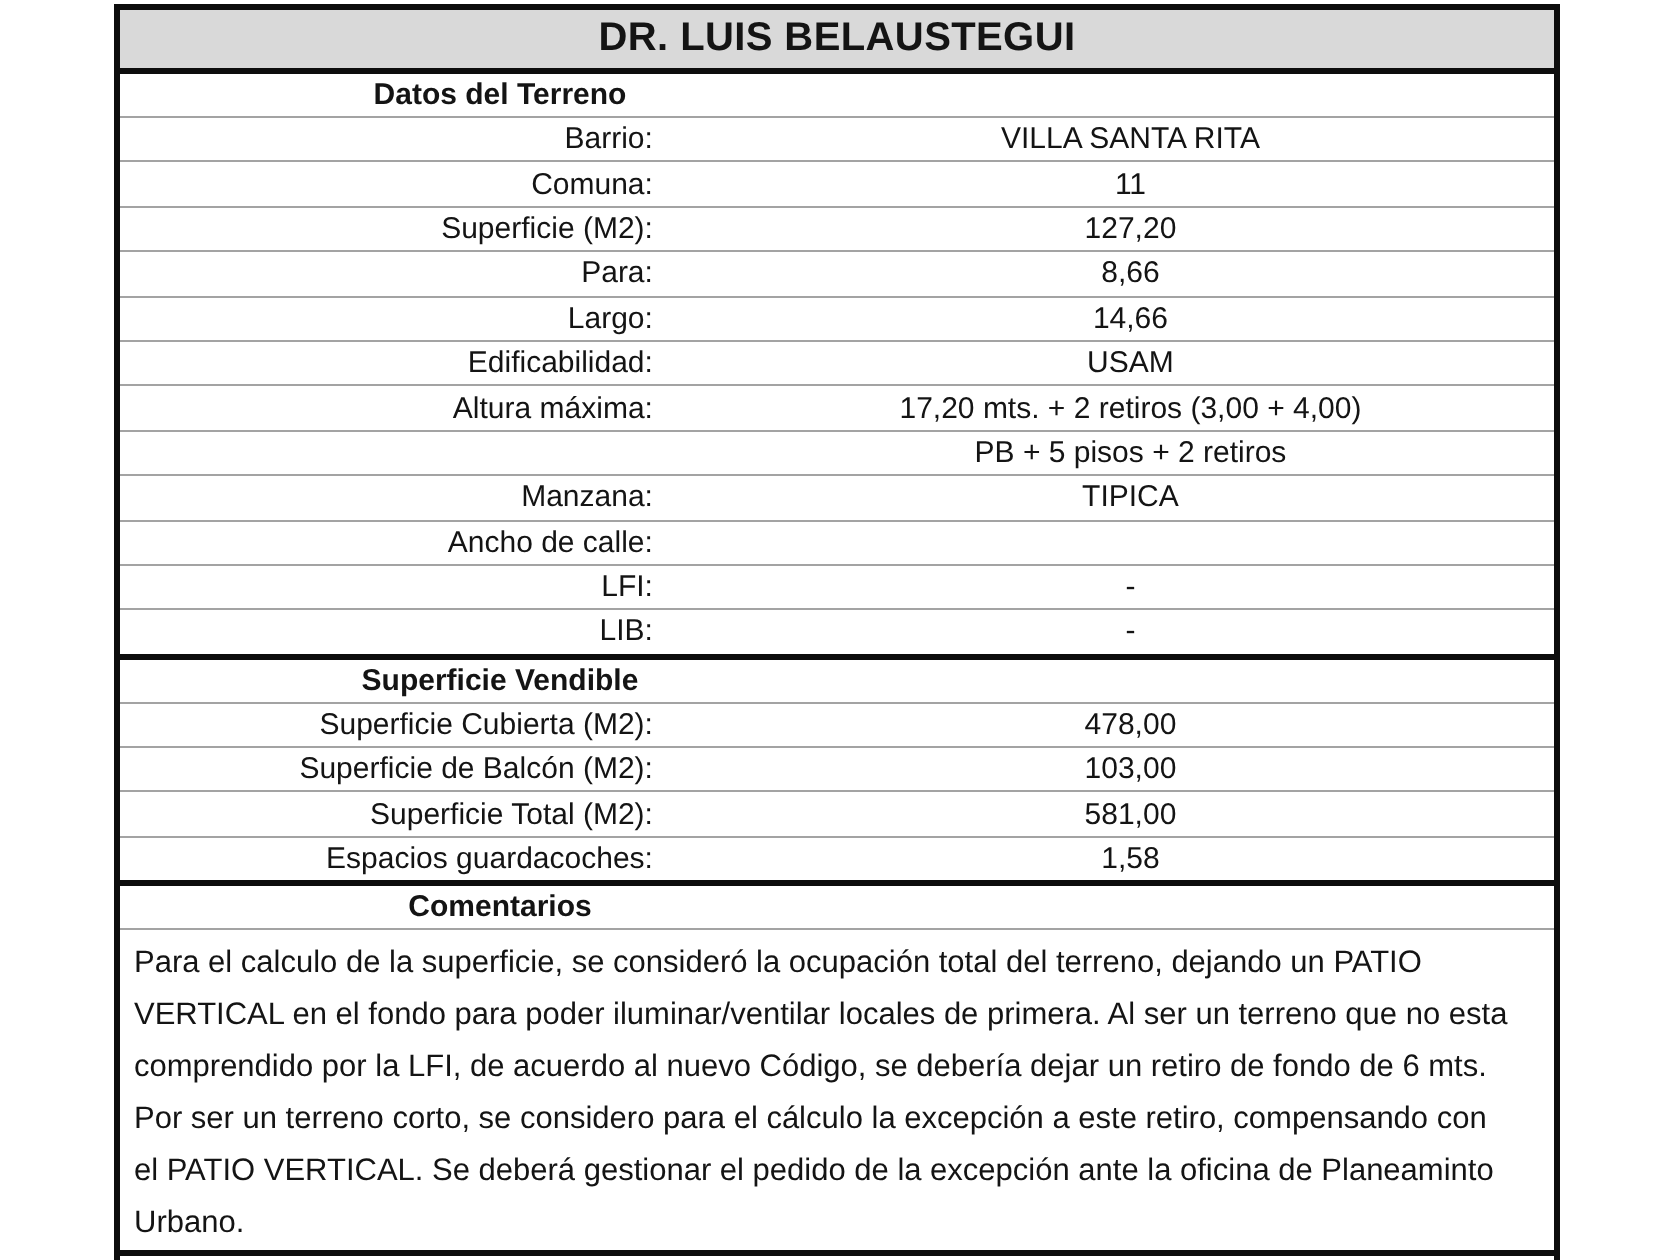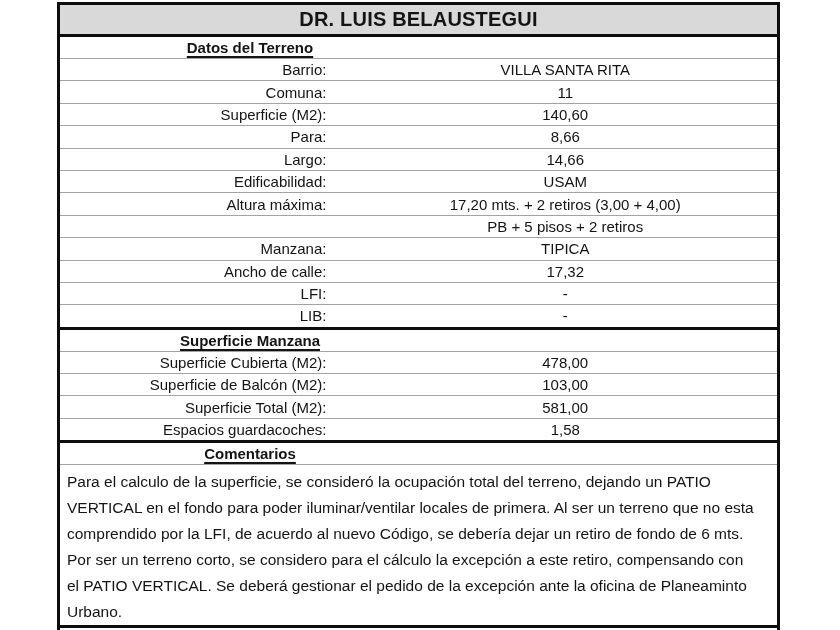--- a/index.html
+++ b/index.html
@@ -29,21 +29,20 @@
   }
   .heading-row{
     height:21px;
     display:flex; align-items:center;
     border-bottom:1px solid #a3a3a3;
   }
   .heading{
     width:53%;
     text-align:center;
     font-weight:bold; font-size:15px;
-    text-decoration:underline;
     text-decoration-thickness:1.5px;
     text-underline-offset:3px;
   }
   .row{
     display:flex; align-items:center;
     height:21.4px;
     border-bottom:1px solid #a3a3a3;
     font-size:15px;
     gap:21px;
   }
@@ -88,21 +87,21 @@
     <div class="row">
       <div class="cell-label">Barrio:</div>
       <div class="cell-value">VILLA SANTA RITA</div>
     </div>
     <div class="row">
       <div class="cell-label">Comuna:</div>
       <div class="cell-value">11</div>
     </div>
     <div class="row">
       <div class="cell-label">Superficie (M2):</div>
-      <div class="cell-value">140,60</div>
+      <div class="cell-value">127,20</div>
     </div>
     <div class="row">
       <div class="cell-label">Para:</div>
       <div class="cell-value">8,66</div>
     </div>
     <div class="row">
       <div class="cell-label">Largo:</div>
       <div class="cell-value">14,66</div>
     </div>
     <div class="row">
@@ -116,35 +115,34 @@
     <div class="row">
       <div class="cell-label"></div>
       <div class="cell-value">PB + 5 pisos + 2 retiros</div>
     </div>
     <div class="row">
       <div class="cell-label">Manzana:</div>
       <div class="cell-value">TIPICA</div>
     </div>
     <div class="row">
       <div class="cell-label">Ancho de calle:</div>
-      <div class="cell-value">17,32</div>
     </div>
     <div class="row">
       <div class="cell-label">LFI:</div>
       <div class="cell-value">-</div>
     </div>
     <div class="row">
       <div class="cell-label">LIB:</div>
       <div class="cell-value">-</div>
     </div>
   </div>
 
   <div class="section">
     <div class="heading-row">
-      <span class="heading">Superficie Manzana</span>
+      <span class="heading">Superficie Vendible</span>
     </div>
     <div class="row">
       <div class="cell-label">Superficie Cubierta (M2):</div>
       <div class="cell-value">478,00</div>
     </div>
     <div class="row">
       <div class="cell-label">Superficie de Balcón (M2):</div>
       <div class="cell-value">103,00</div>
     </div>
     <div class="row bold">

